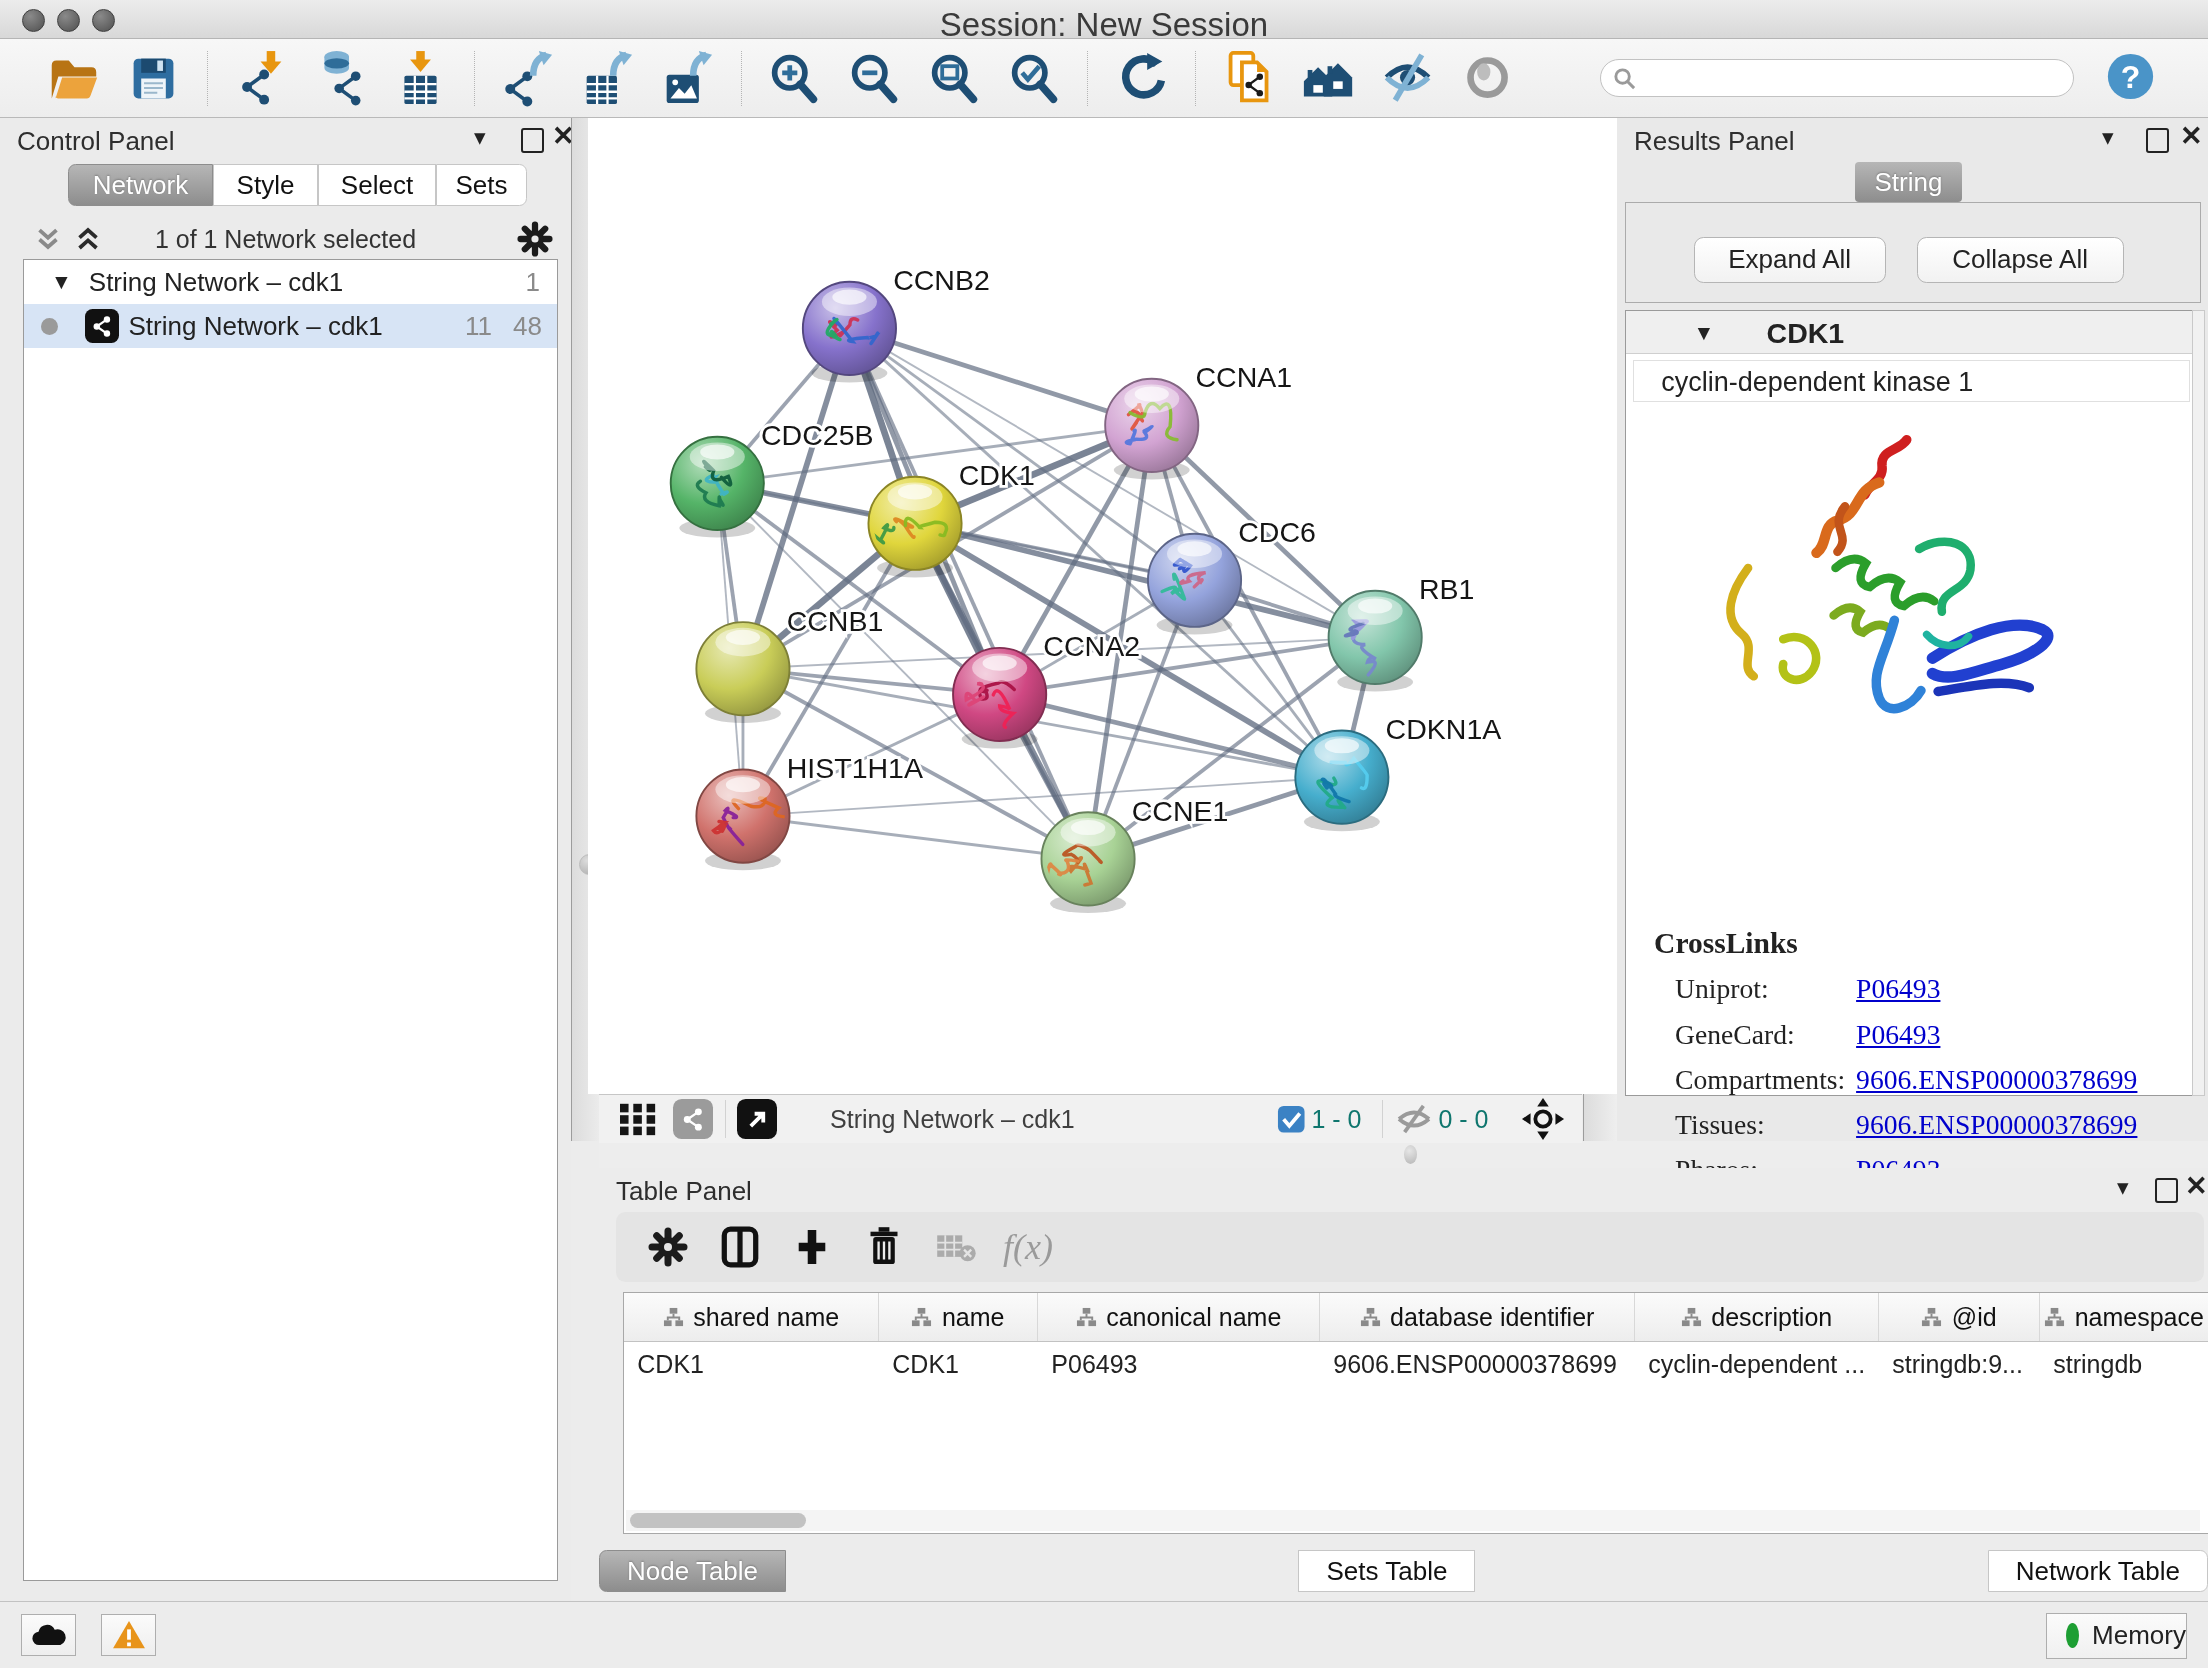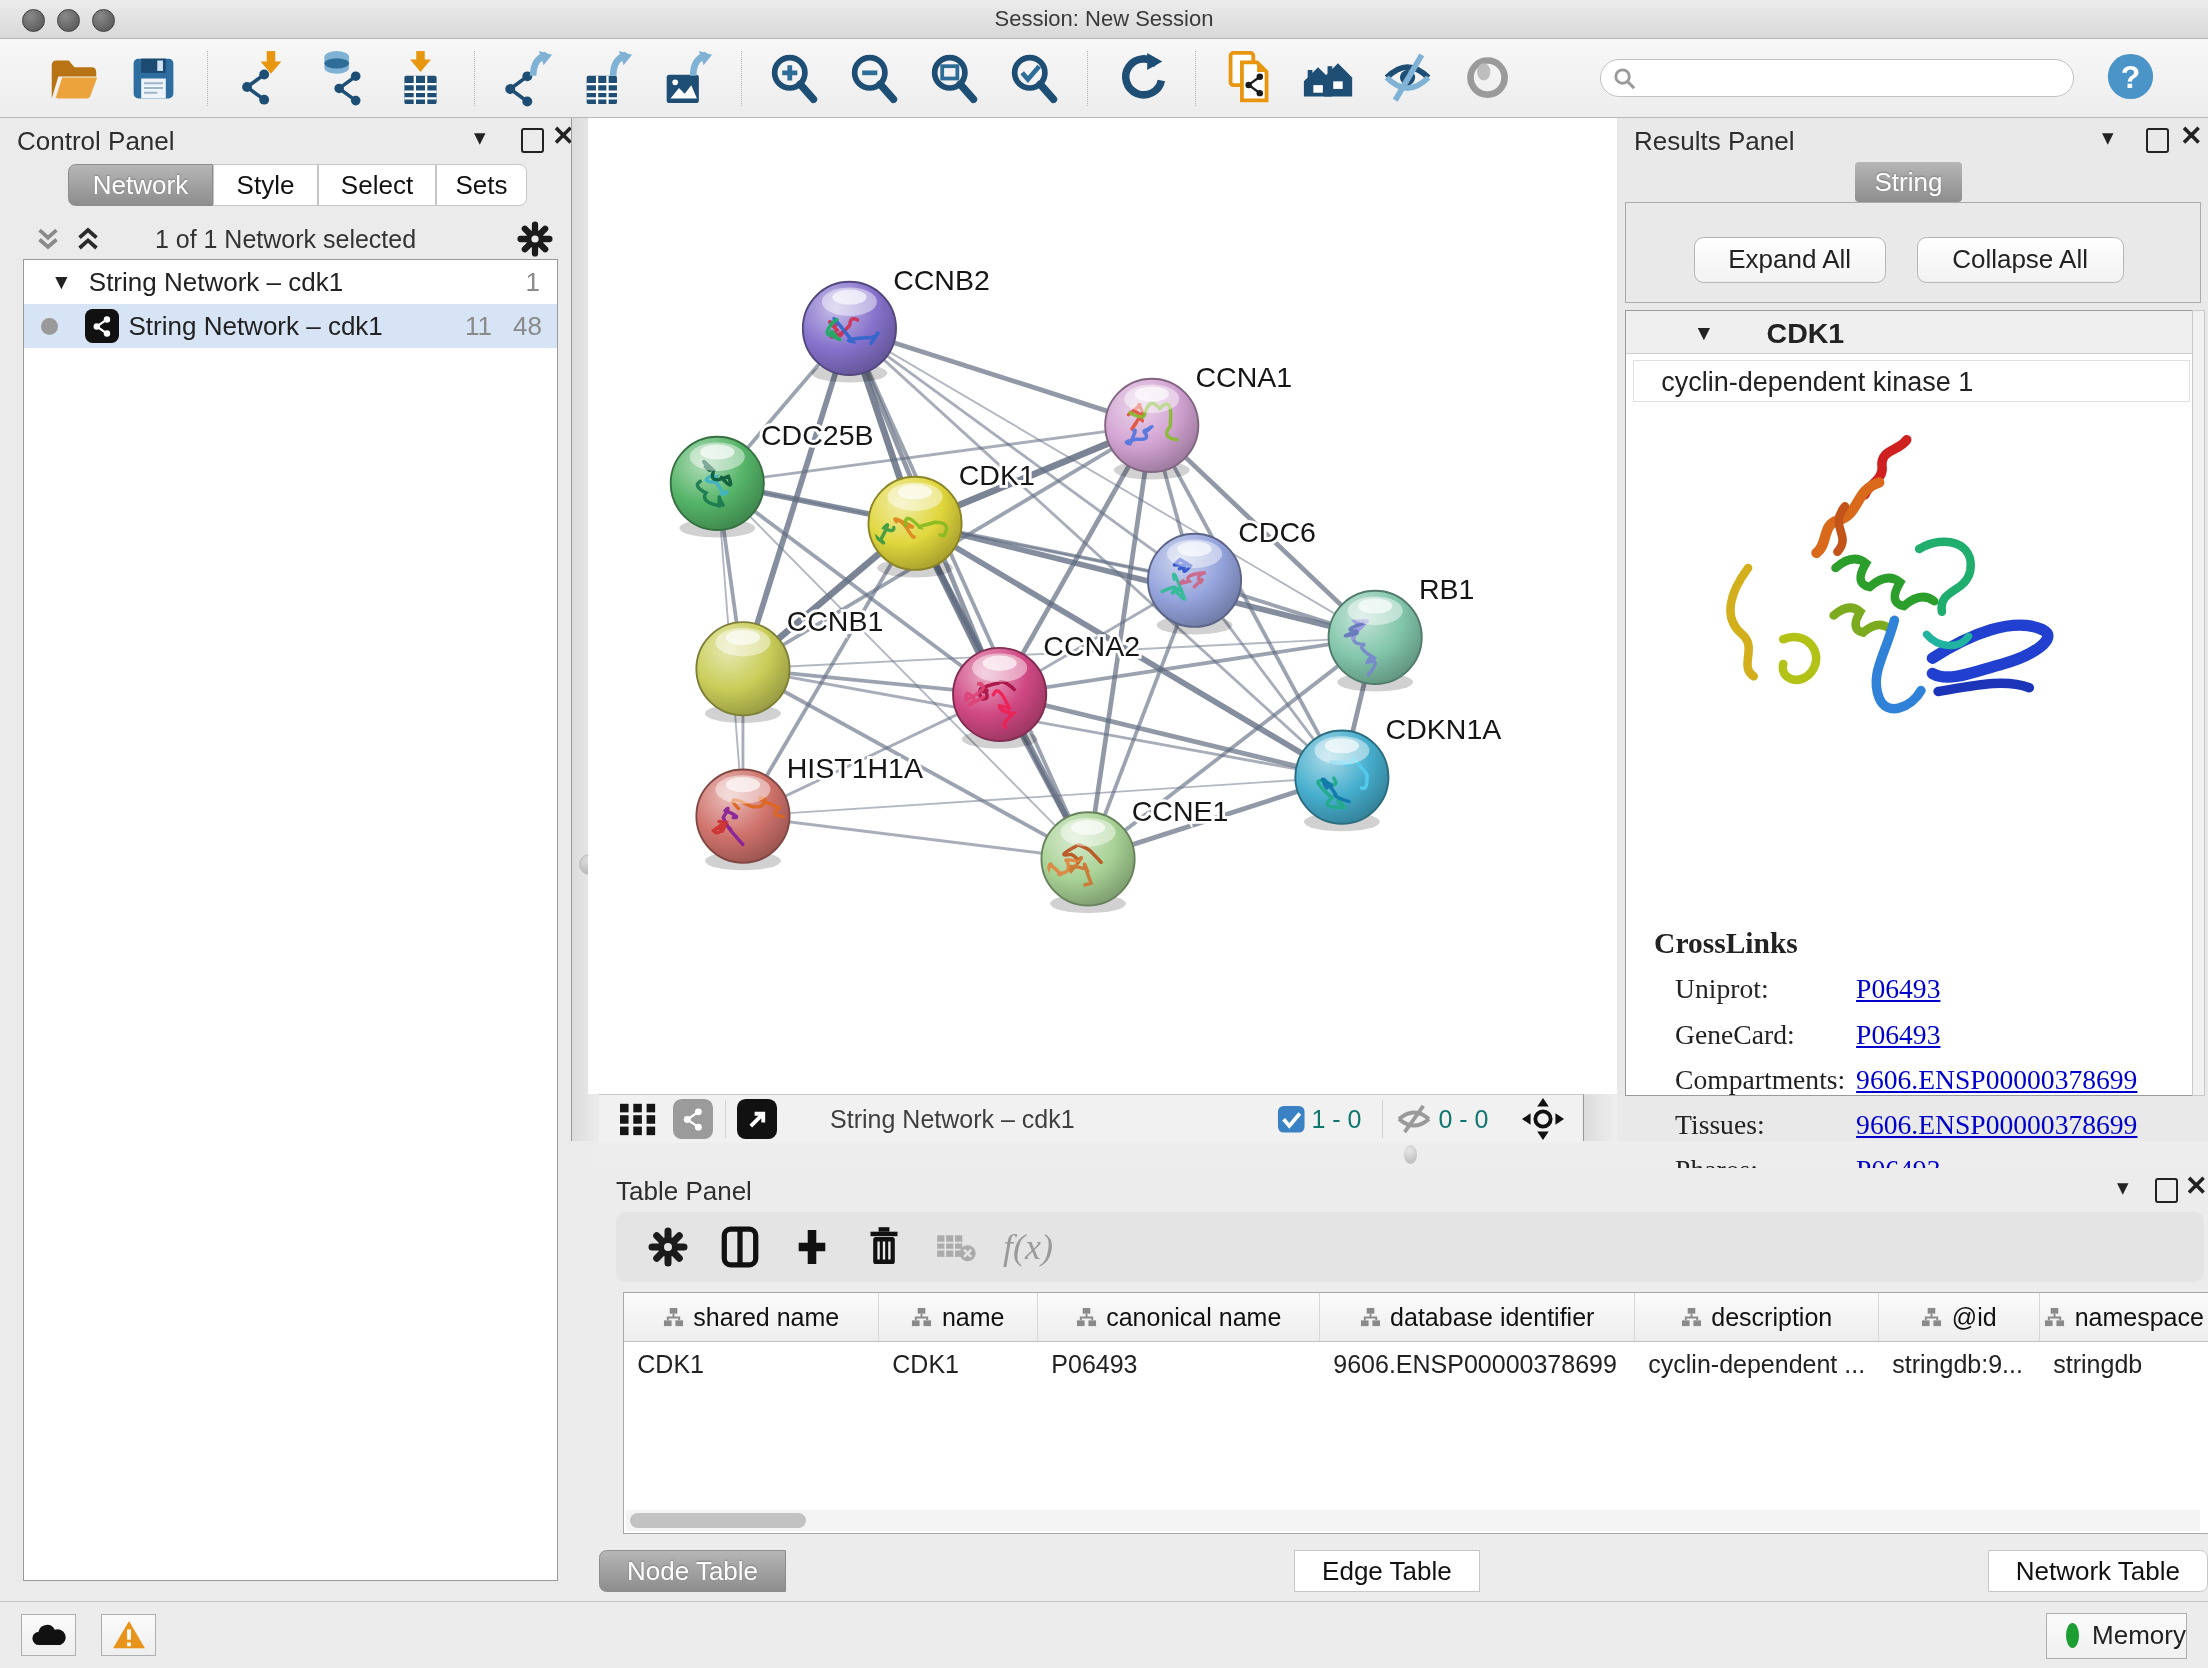--- a/index.html
+++ b/index.html
@@ -5,21 +5,21 @@
   html,body{margin:0;padding:0;}
   body{width:2208px;height:1668px;overflow:hidden;background:#ececec;
        font-family:"Liberation Sans", sans-serif;position:relative;color:#222;}
   .abs{position:absolute;}
   
   #titlebar{left:0;top:0;width:2208px;height:38px;
     background:linear-gradient(#ececec,#d8d8d8);border-bottom:1px solid #b5b5b5;}
   .tl{position:absolute;top:8.6px;width:21px;height:21px;border-radius:50%;
     background:radial-gradient(circle at 35% 30%,#8a8a8a,#4f4f4f);border:1px solid #3f3f3f;}
   #win-title{position:absolute;left:0;right:0;top:5.7px;text-align:center;
-    font-size:22px;color:#3a3a3a;}
+    font-size:33px;color:#3a3a3a;}
   
   #toolbar{left:0;top:39px;width:2208px;height:79px;background:linear-gradient(#f7f7f7,#ededed);
     border-bottom:1.9px solid #b9b9b9;display:flex;align-items:center;padding-left:34px;box-sizing:border-box;}
   .tbicon{width:57px;height:61px;margin:0 11.4px;display:flex;align-items:center;justify-content:center;}
   .tbicon svg{width:53px;height:59px;}
   .tbsep{width:0;height:55px;border-left:1.9px dotted #b4b4b4;margin:0 13.3px;}
   #search-wrap{margin-left:auto;margin-right:25px;display:flex;align-items:center;}
   #search-box{width:474px;height:38px;border:1.9px solid #c2c2c2;border-radius:20px;background:#fff;
     display:flex;align-items:center;padding-left:11.4px;box-sizing:border-box;}
   #search-input{border:none;outline:none;font-size:23px;flex:1;background:transparent;margin-left:7.6px;}
@@ -917,21 +917,21 @@
           <div class="td" style="width: 161px;">stringdb:9...</div>
           <div class="td" style="width: 169px;">stringdb</div>
         </div>
       </div>
     <div id="tp-hscroll">
         <span id="tp-thumb"></span>
       </div>
   </div>
   <div id="tp-tabs">
       <div class="tabbtn first active" style="padding: 0px 27px;">Node Table</div>
-      <div class="tabbtn" style="padding: 0px 27px;">Edge Table</div>
+      <div class="tabbtn" style="padding: 0px 27px;">Sets Table</div>
       <div class="tabbtn last" style="padding: 0px 27px;">Network Table</div>
     </div>
 </div>
 
 <div id="status-bar" class="abs">
   <span class="sb-btn" style="left:21px">
     <svg width="38" height="27" viewBox="0 0 40 28">
       <path d="M10 24 a7 7 0 0 1 -1 -14 a9 9 0 0 1 17 -2 a7 7 0 0 1 6 16 z" fill="#111"></path>
     </svg>
   </span>

